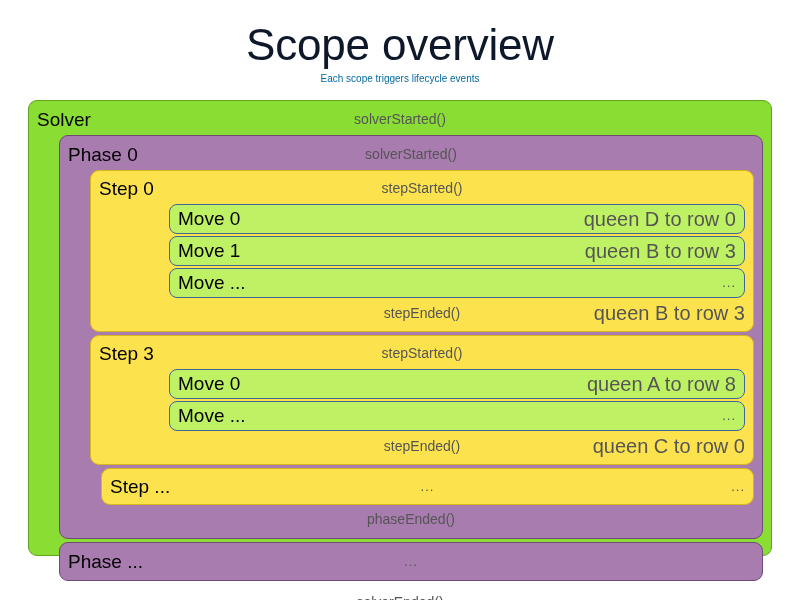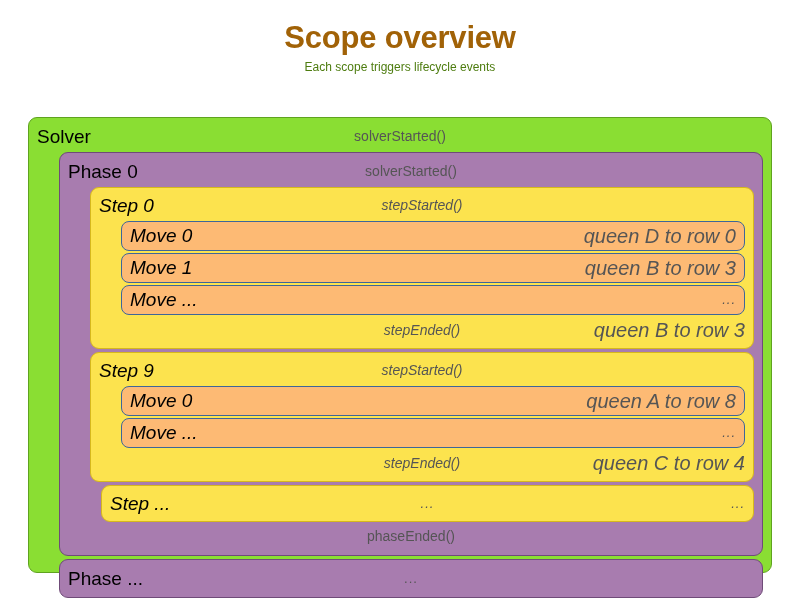--- a/index.html
+++ b/index.html
@@ -14,56 +14,56 @@
     font-family: "Liberation Sans", sans-serif;
     color: #000000;
   }
 
   
   .header {
     text-align: center;
     padding-top: 22px;
   }
   .title {
-    font-size: 31px;
-    font-weight: bold;
+    font-size: 44px;
+    font-weight: normal;
     line-height: 1.05;
-    color: #a16207;
+    color: #0f172a;
     letter-spacing: -0.2px;
   }
   .subtitle {
-    font-size: 12px;
+    font-size: 10px;
     font-weight: normal;
-    color: #4d7c0f;
+    color: #0369a1;
     margin-top: 5px;
   }
 
   
   .diagram {
     position: absolute;
     left: 28px;
-    top: 117px;
+    top: 100px;
     width: 744px;
     height: 456px;
     box-sizing: border-box;
   }
 
   .scope {
     box-sizing: border-box;
     border-radius: 9px;
     border-style: solid;
     border-width: 1.5px;
     position: relative;
   }
 
   
   .solver  { background: #8ADE33; border-color: #5FA31F; }
   .phase   { background: #A87CAF; border-color: #6F4B78; }
   .step    { background: #FCE34E; border-color: #D6B81C; }
-  .move    { background: #fdba74; border-color: #3E6699; }
+  .move    { background: #bef264; border-color: #3E6699; margin-left: 48px; }
 
   .solver  { padding: 4px 8px 4px 8px; }
   .phase   { padding: 4px 8px 4px 8px; }
   .step    { padding: 3px 8px 3px 8px; }
 
   
   .row {
     position: relative;
     display: block;
     height: 29px;
@@ -110,21 +110,21 @@
   .move {
     box-sizing: border-box;
     border-radius: 8px;
     border-style: solid;
     border-width: 1.5px;
     padding: 0 8px 0 8px;
     margin-bottom: 2px;
   }
   .move:last-child { margin-bottom: 0; }
 
-  .step-block { margin-bottom: 3px; font-style: italic; }
+  .step-block { margin-bottom: 3px; }
   .step-block:last-child { margin-bottom: 0; margin-left: 11px; }
 
   .phase-block { margin-bottom: 3px; }
   .phase-block:last-child { margin-bottom: 7px; }
 
   .moves-wrap {
     padding-left: 22px;
     padding-right: 0;
     padding-top: 1px;
     padding-bottom: 1px;
@@ -194,42 +194,42 @@
             </div>
 
             <div class="row">
               <span class="evt">stepEnded()</span>
               <span class="detail">queen B to row 3</span>
             </div>
           </div>
 
           <div class="scope step step-block">
             <div class="row">
-              <span class="lbl">Step 9</span>
+              <span class="lbl">Step 3</span>
               <span class="evt">stepStarted()</span>
             </div>
 
             <div class="moves-wrap">
               <div class="move">
                 <div class="row move-row">
                   <span class="lbl">Move 0</span>
                   <span class="detail">queen A to row 8</span>
                 </div>
               </div>
               <div class="move">
                 <div class="row move-row">
                   <span class="lbl">Move ...</span>
                   <span class="detail dots">...</span>
                 </div>
               </div>
             </div>
 
             <div class="row">
               <span class="evt">stepEnded()</span>
-              <span class="detail">queen C to row 4</span>
+              <span class="detail">queen C to row 0</span>
             </div>
           </div>
 
           <div class="scope step step-block">
             <div class="row">
               <span class="lbl">Step ...</span>
               <span class="evt dots">...</span>
               <span class="detail dots">...</span>
             </div>
           </div>

